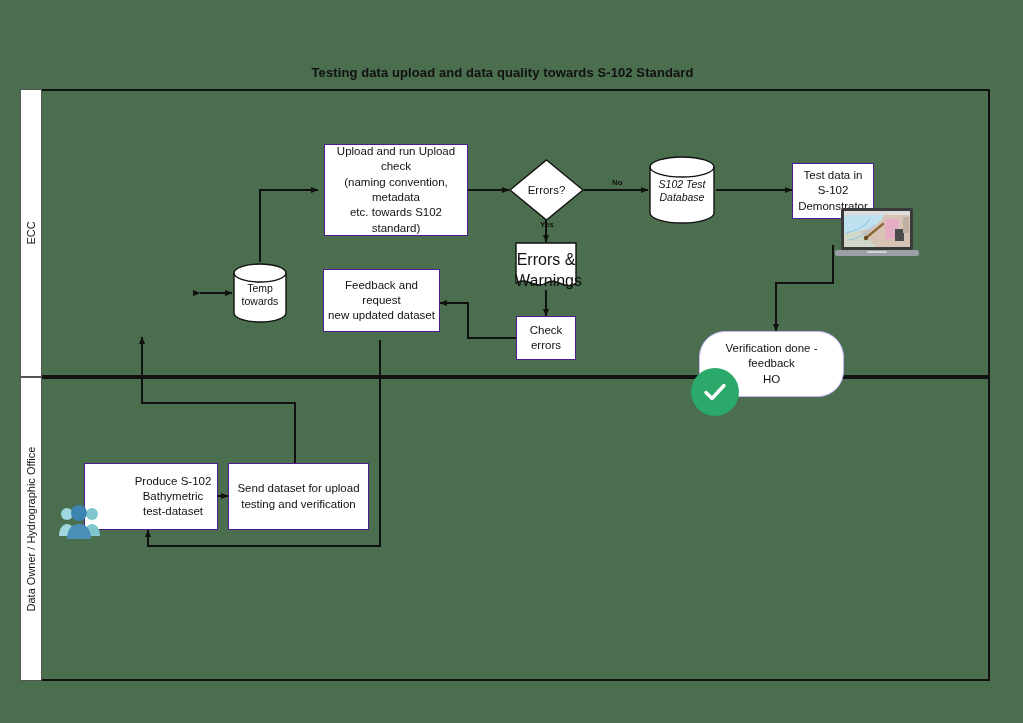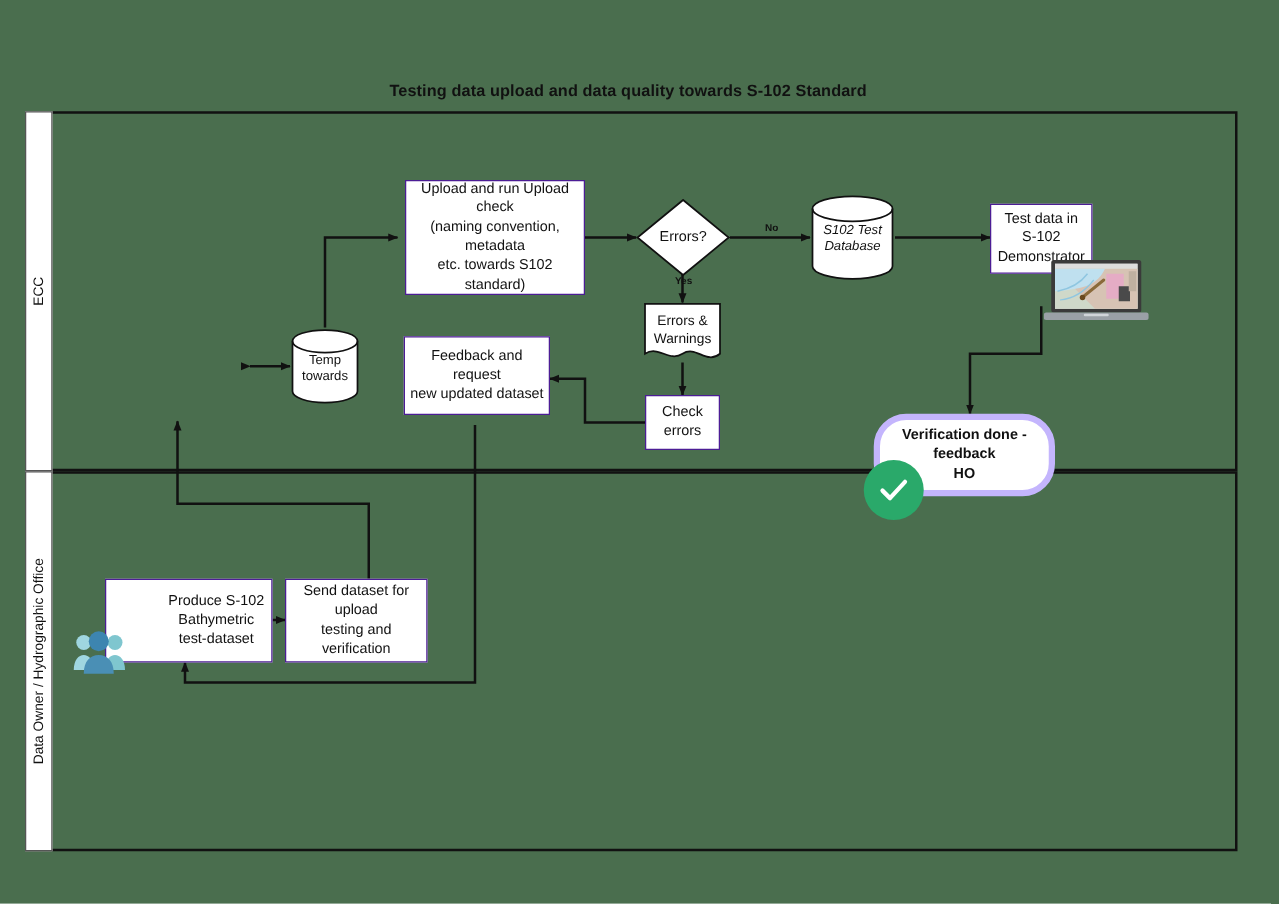--- a/index.html
+++ b/index.html
@@ -60,22 +60,21 @@
     font-size: 11.5px;
     line-height: 1.33;
     text-align: center;
     display: flex;
     align-items: center;
     justify-content: center;
     padding: 2px 4px;
   }
   .node.terminator {
     border-radius: 26px;
-    border: 5px solid #c4b5fd;
-    font-weight: bold;
+    border: 1px solid #c4b5fd;
   }
   
   .diamond-wrap {
     position: absolute;
   }
   .diamond-wrap svg { display: block; }
   .diamond-label {
     position: absolute;
     left: 0; top: 0;
     width: 100%; height: 100%;
@@ -100,21 +99,21 @@
     color: #111111;
   }
   
   .docshape { position: absolute; }
   .docshape svg { display: block; }
   .doc-label {
     position: absolute;
     left: 0; top: 8px;
     width: 100%;
     text-align: center;
-    font-size: 11px;
+    font-size: 16px;
     line-height: 1.3;
     color: #111111;
   }
   
   #connectors {
     position: absolute;
     left: 0; top: 0;
     width: 1023px; height: 723px;
     pointer-events: none;
   }
@@ -268,21 +267,21 @@
 
   <div id="check-badge" style="left:691px; top:368px;">
     <svg width="28" height="28" viewBox="0 0 28 28">
       <path d="M5,14.5 L11,20.5 L23,7.5" fill="none" stroke="#ffffff" stroke-width="3.4" stroke-linecap="round" stroke-linejoin="round"></path>
     </svg>
   </div>
 
   <div class="node" style="left:84px; top:463px; width:134px; height:67px; white-space:pre-line;padding-left:48px;">Produce S-102 Bathymetric
 test-dataset</div>
 
-  <div class="node" style="left:228px; top:463px; width:114px; height:67px; white-space:pre-line;">Send dataset for upload
+  <div class="node" style="left:228px; top:463px; width:141px; height:67px; white-space:pre-line;">Send dataset for upload
 testing and verification</div>
 
   <div id="people-icon" style="left:58px; top:502px; width:44px; height:38px;">
     <svg width="44" height="38" viewBox="0 0 44 38">
       <circle cx="9" cy="12" r="6" fill="#9fd6e0"></circle>
       <path d="M1,34 c0,-8 4,-12 8,-12 c4,0 8,4 8,12 z" fill="#9fd6e0"></path>
       <circle cx="34" cy="12" r="6" fill="#7fc6cf"></circle>
       <path d="M26,34 c0,-8 4,-12 8,-12 c4,0 8,4 8,12 z" fill="#7fc6cf"></path>
       <circle cx="21" cy="11" r="8" fill="#3d85b0"></circle>
       <path d="M9,37 c0,-10 5,-15 12,-15 c7,0 12,5 12,15 z" fill="#4a8fb5"></path>

